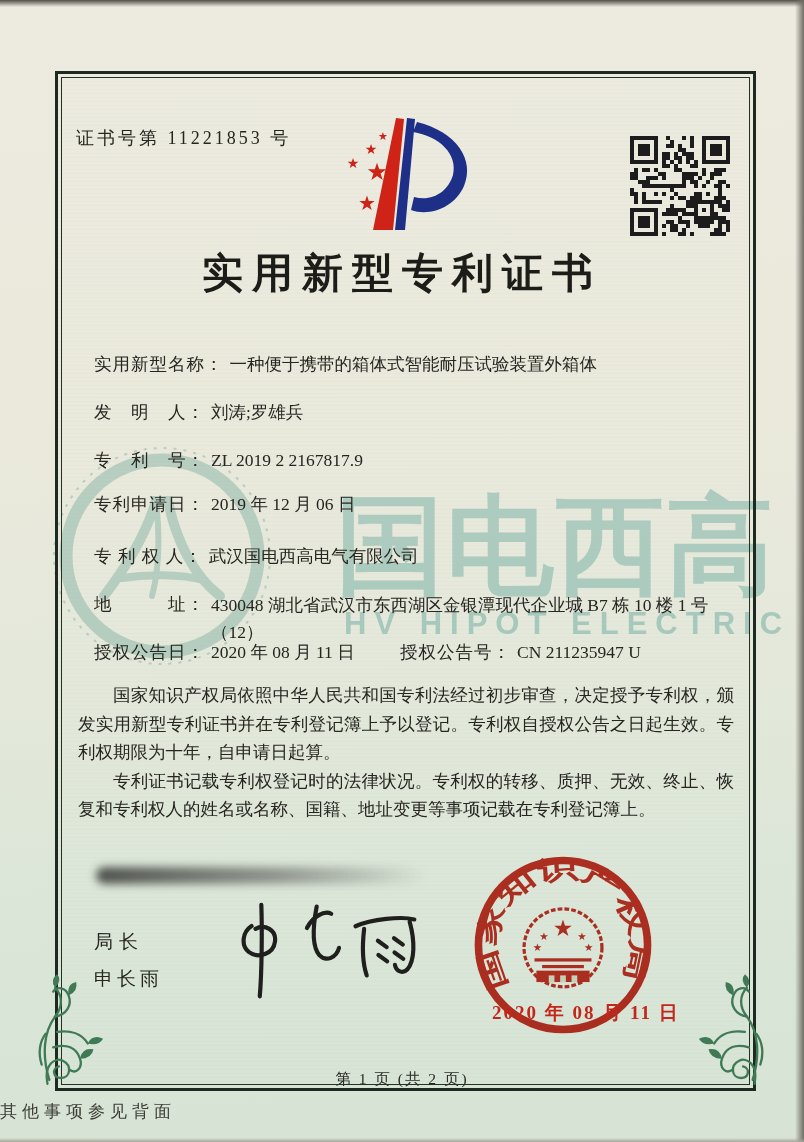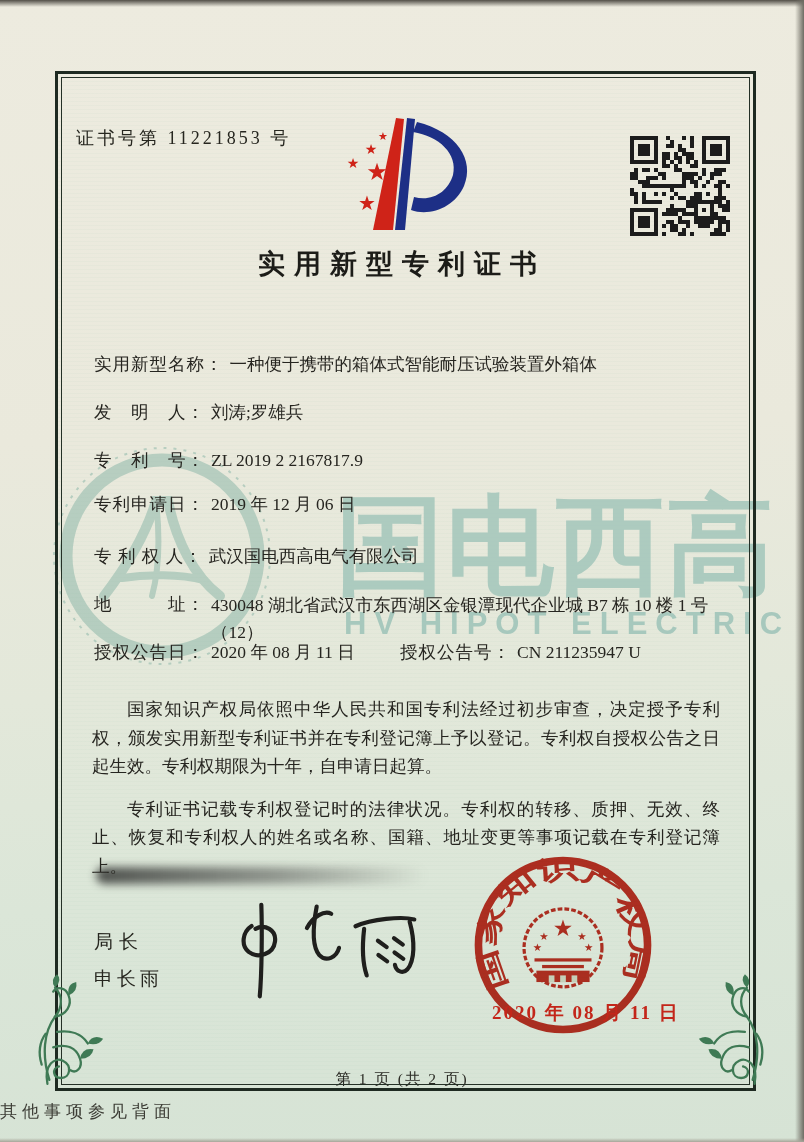--- a/index.html
+++ b/index.html
@@ -35,32 +35,32 @@
     font-family:"Liberation Sans","DejaVu Sans",sans-serif;font-weight:bold;
     font-size:31px;letter-spacing:8px;color:#9dc3b8;opacity:.85;white-space:nowrap;}
   .wm-circle{position:absolute;left:52px;top:446px;z-index:1;opacity:.55;}
 
   
   .cert-no{position:absolute;left:76px;top:126px;z-index:3;
     font-size:18px;letter-spacing:3px;color:#26261f;}
   .logo{position:absolute;left:333px;top:110px;z-index:3;}
   .qr{position:absolute;left:630px;top:136px;z-index:3;width:100px;height:100px;}
   .title{position:absolute;left:0;top:246px;width:804px;z-index:3;
-    text-align:center;font-size:27px;font-weight:bold;letter-spacing:9px;color:#1c1c18;}
+    text-align:center;font-size:41px;font-weight:bold;letter-spacing:9px;color:#1c1c18;}
 
   
   .row{position:absolute;left:94px;right:70px;z-index:3;font-size:17.5px;color:#262520;}
   .lbl{letter-spacing:1px;}
   .val{margin-left:6px;}
   .val-wrap{display:inline-block;width:510px;vertical-align:top;line-height:1.55;}
   .pair2{position:absolute;left:306px;top:0;}
 
   .paras{position:absolute;left:78px;right:70px;top:681px;z-index:3;
     font-size:17.5px;line-height:1.63;color:#262520;text-align:justify;}
-  .paras p{margin:14px;text-indent:2em;}
+  .paras p{margin:0;text-indent:2em;}
 
   
   .smudge{position:absolute;left:96px;top:867px;width:330px;height:17px;z-index:2;
     border-radius:9px;filter:blur(4px);
     background:linear-gradient(90deg,rgba(25,25,25,.72),rgba(55,55,55,.45) 55%,rgba(120,120,120,0));}
 
   .signoff-role{position:absolute;left:94px;top:929px;z-index:3;font-size:19px;letter-spacing:6px;color:#26261f;}
   .signoff-name{position:absolute;left:94px;top:966px;z-index:3;font-size:19px;letter-spacing:4px;color:#26261f;}
   .signature{position:absolute;left:220px;top:895px;z-index:3;transform:rotate(-2deg);}
 

